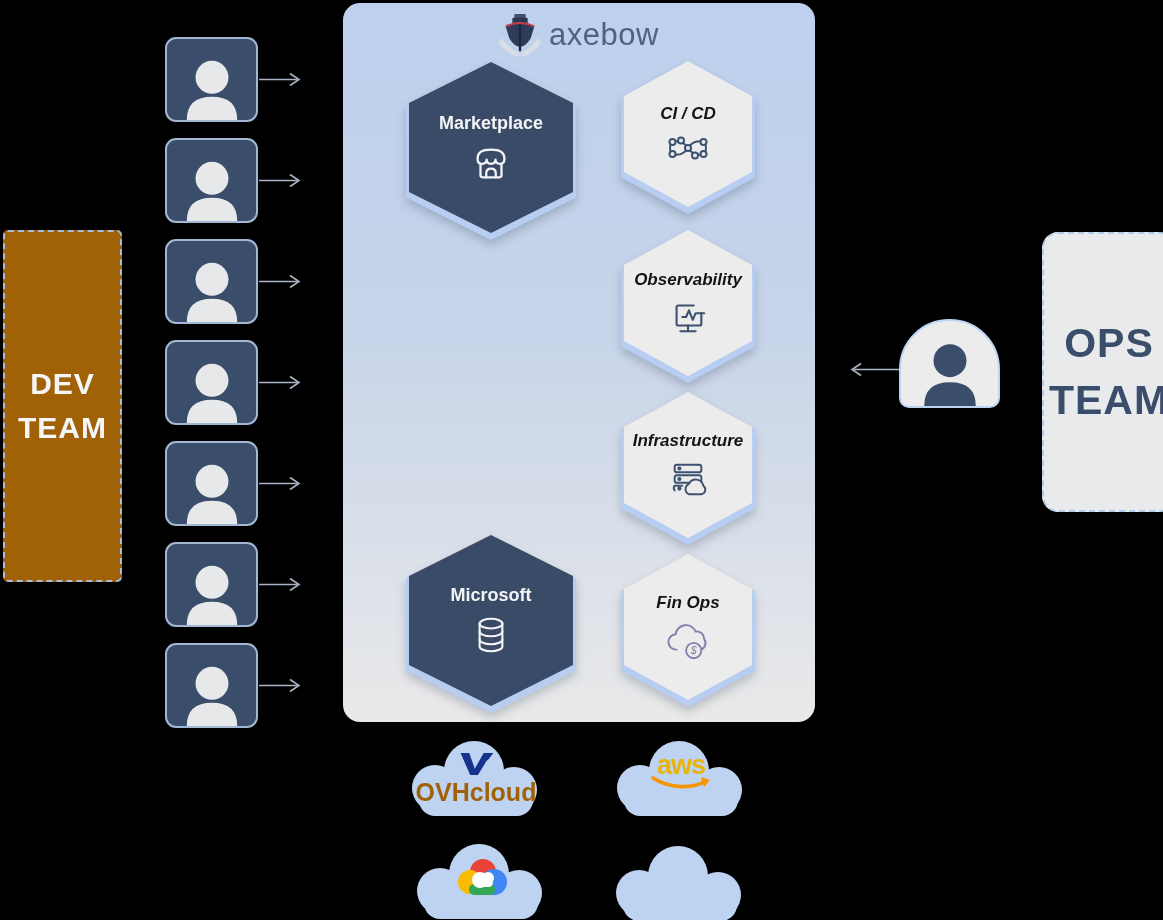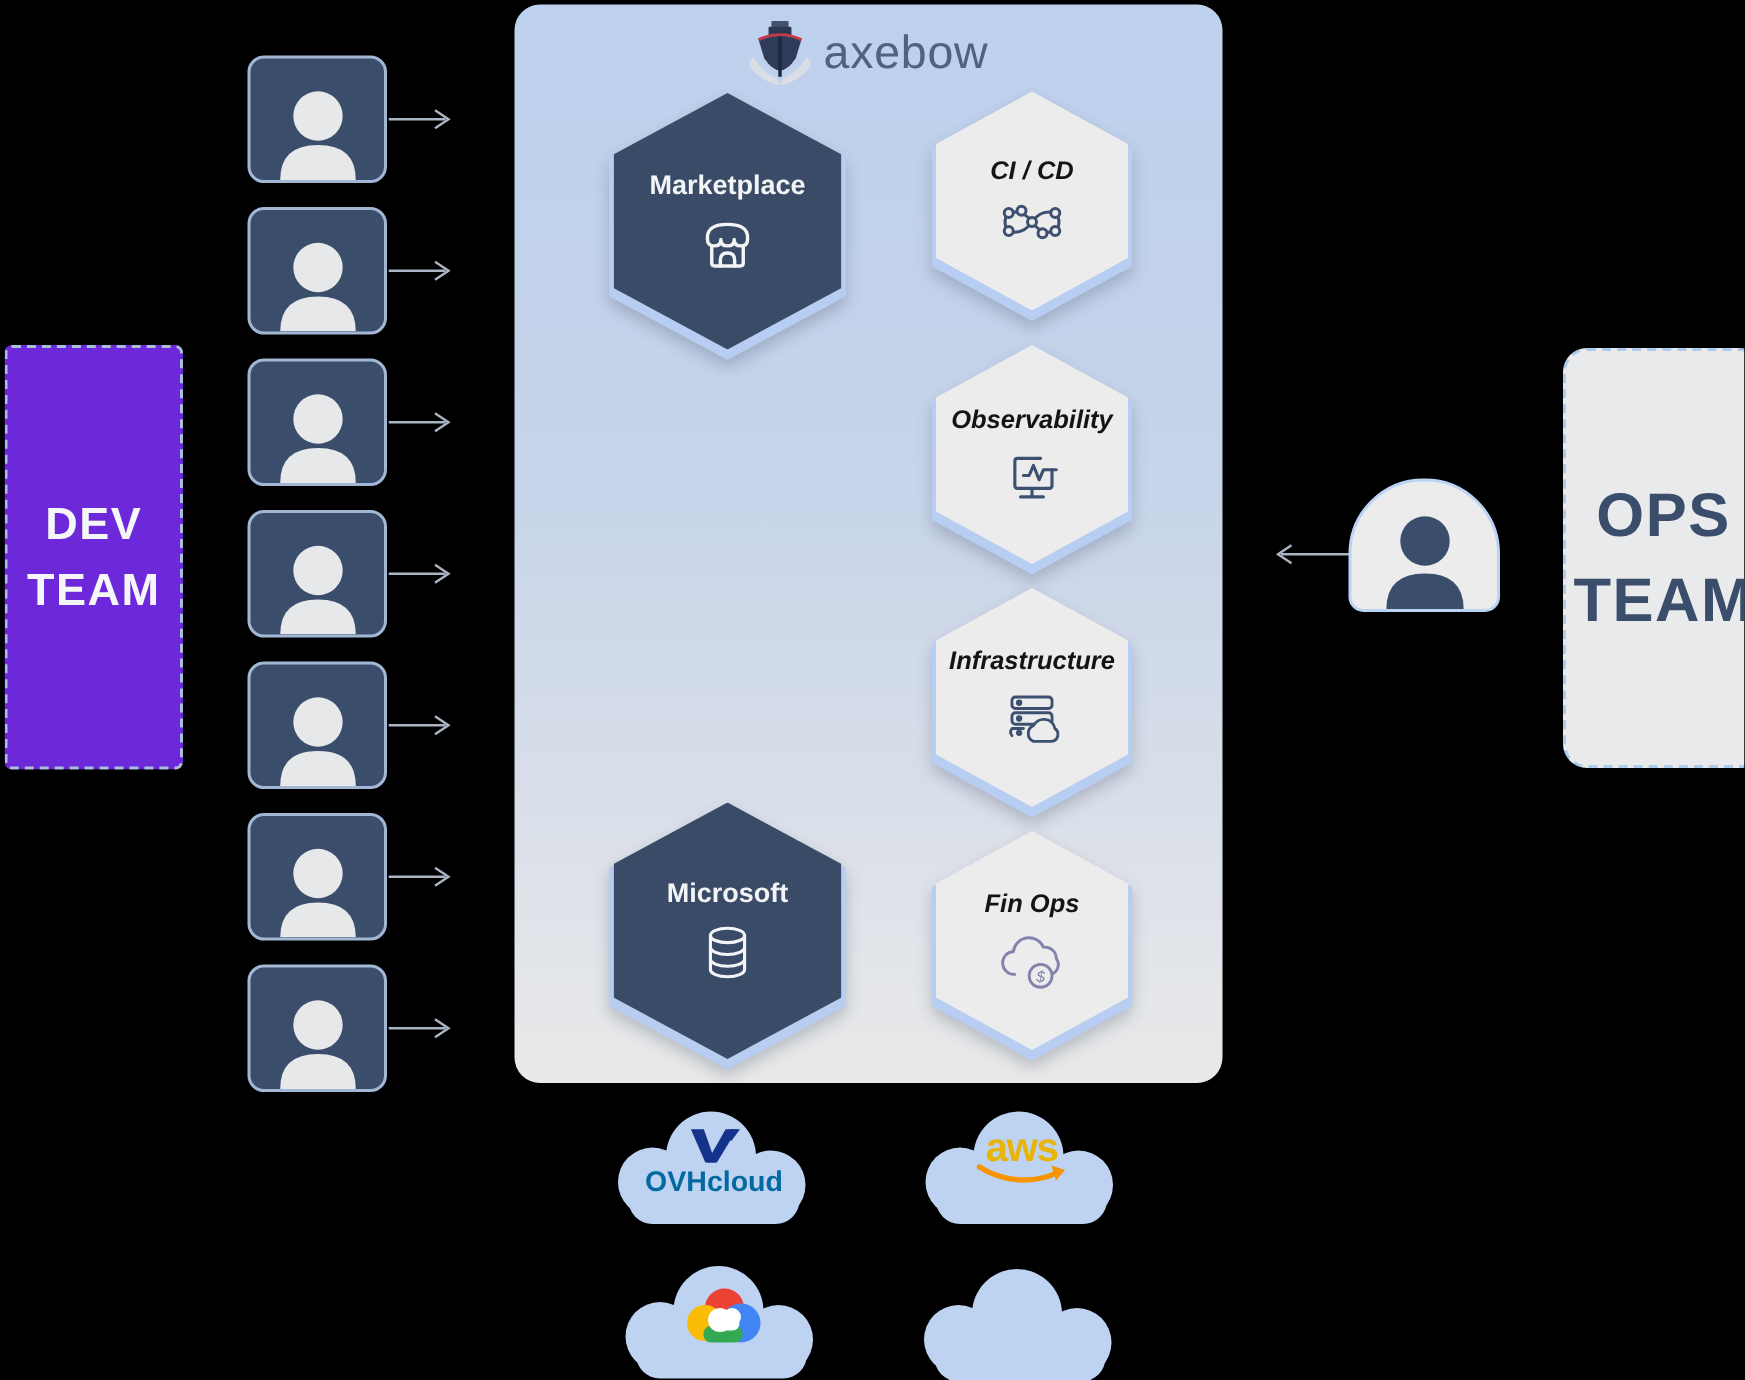--- a/index.html
+++ b/index.html
@@ -3,21 +3,21 @@
 <meta charset="utf-8">
 <style>
   * { margin:0; padding:0; box-sizing:border-box; }
   html,body { background:#000; }
   body { font-family:"Liberation Sans", sans-serif; }
   .canvas { position:relative; width:1163px; height:920px; background:#000; overflow:hidden; }
 
   
   .team-box { position:absolute; display:flex; flex-direction:column; align-items:center;
               justify-content:center; gap:10px; }
-  .dev-box { left:3px; top:230px; width:119px; height:283px; background:#6d28d9;
+  .dev-box { left:3px; top:230px; width:119px; height:352px; background:#a16207;
              border:2px dashed #a9bedb; border-radius:5px; }
   .dev-box .line { color:#f5f6f8; font-size:30px; font-weight:bold; letter-spacing:1px; }
   .ops-box { left:1042px; top:232px; width:134px; height:280px; background:#e9eaec;
              border:2px dashed #aecbee; border-radius:16px; }
   .ops-box .line { color:#3a4d6b; font-size:41px; font-weight:bold; letter-spacing:1px; }
 
   
   .user-tile { position:absolute; left:165px; width:93px; height:85px; background:#3a4d6b;
                border:2px solid #a2b7d4; border-radius:11px; display:flex;
                align-items:flex-end; justify-content:center; overflow:hidden; }
@@ -35,32 +35,32 @@
               justify-content:center; gap:8px; }
   .logo-text { color:#53607e; font-size:31px; font-weight:normal; letter-spacing:.5px; }
 
   
   .hex { position:absolute; filter:drop-shadow(0 5px 5px rgba(25,35,60,.22)); }
   .hex .shape { position:absolute; inset:0; background:#b7cdf1;
     clip-path:polygon(50% 0,100% 24%,100% 76%,50% 100%,0 76%,0 24%); }
   .hex .fill { position:absolute; inset:3px; display:flex; flex-direction:column;
     align-items:center; justify-content:center; gap:7px; transform:translateY(-4px);
     clip-path:polygon(50% 0,100% 24%,100% 76%,50% 100%,0 76%,0 24%); }
-  .hex.dark  { width:158px; height:177px;text-align:center; }
+  .hex.dark  { width:170px; height:177px;text-align:center; }
   .hex.light { width:134px; height:152px;font-style:italic; }
   .hex.dark .fill  { background:#394b66; }
   .hex.light .fill { background:#ececec; }
   .hex.dark  .hex-label { color:#f3f4f6; font-size:18px; font-weight:bold; }
   .hex.light .hex-label { color:#141414; font-size:17px; font-weight:bold; }
 
   
   .cloud { position:absolute; width:150px; height:82px; }
   .cloud .content { position:absolute; left:0; right:0; display:flex; flex-direction:column;
                     align-items:center; }
-  .ovh-text { color:#0369a1; font-size:19px; font-weight:bold; margin-top:1px; }
+  .ovh-text { color:#a16207; font-size:25px; font-weight:bold; margin-top:1px; }
   .aws-text { color:#eab308; font-size:27px; font-weight:bold; line-height:22px; letter-spacing:-1px; }
   .azure-text { color:#2168c4; font-size:11px; font-weight:bold; margin-top:2px; }
 </style>
 </head>
 <body>
 
 <div class="canvas">
 
   <div class="team-box dev-box">
     <span class="line">DEV</span>

